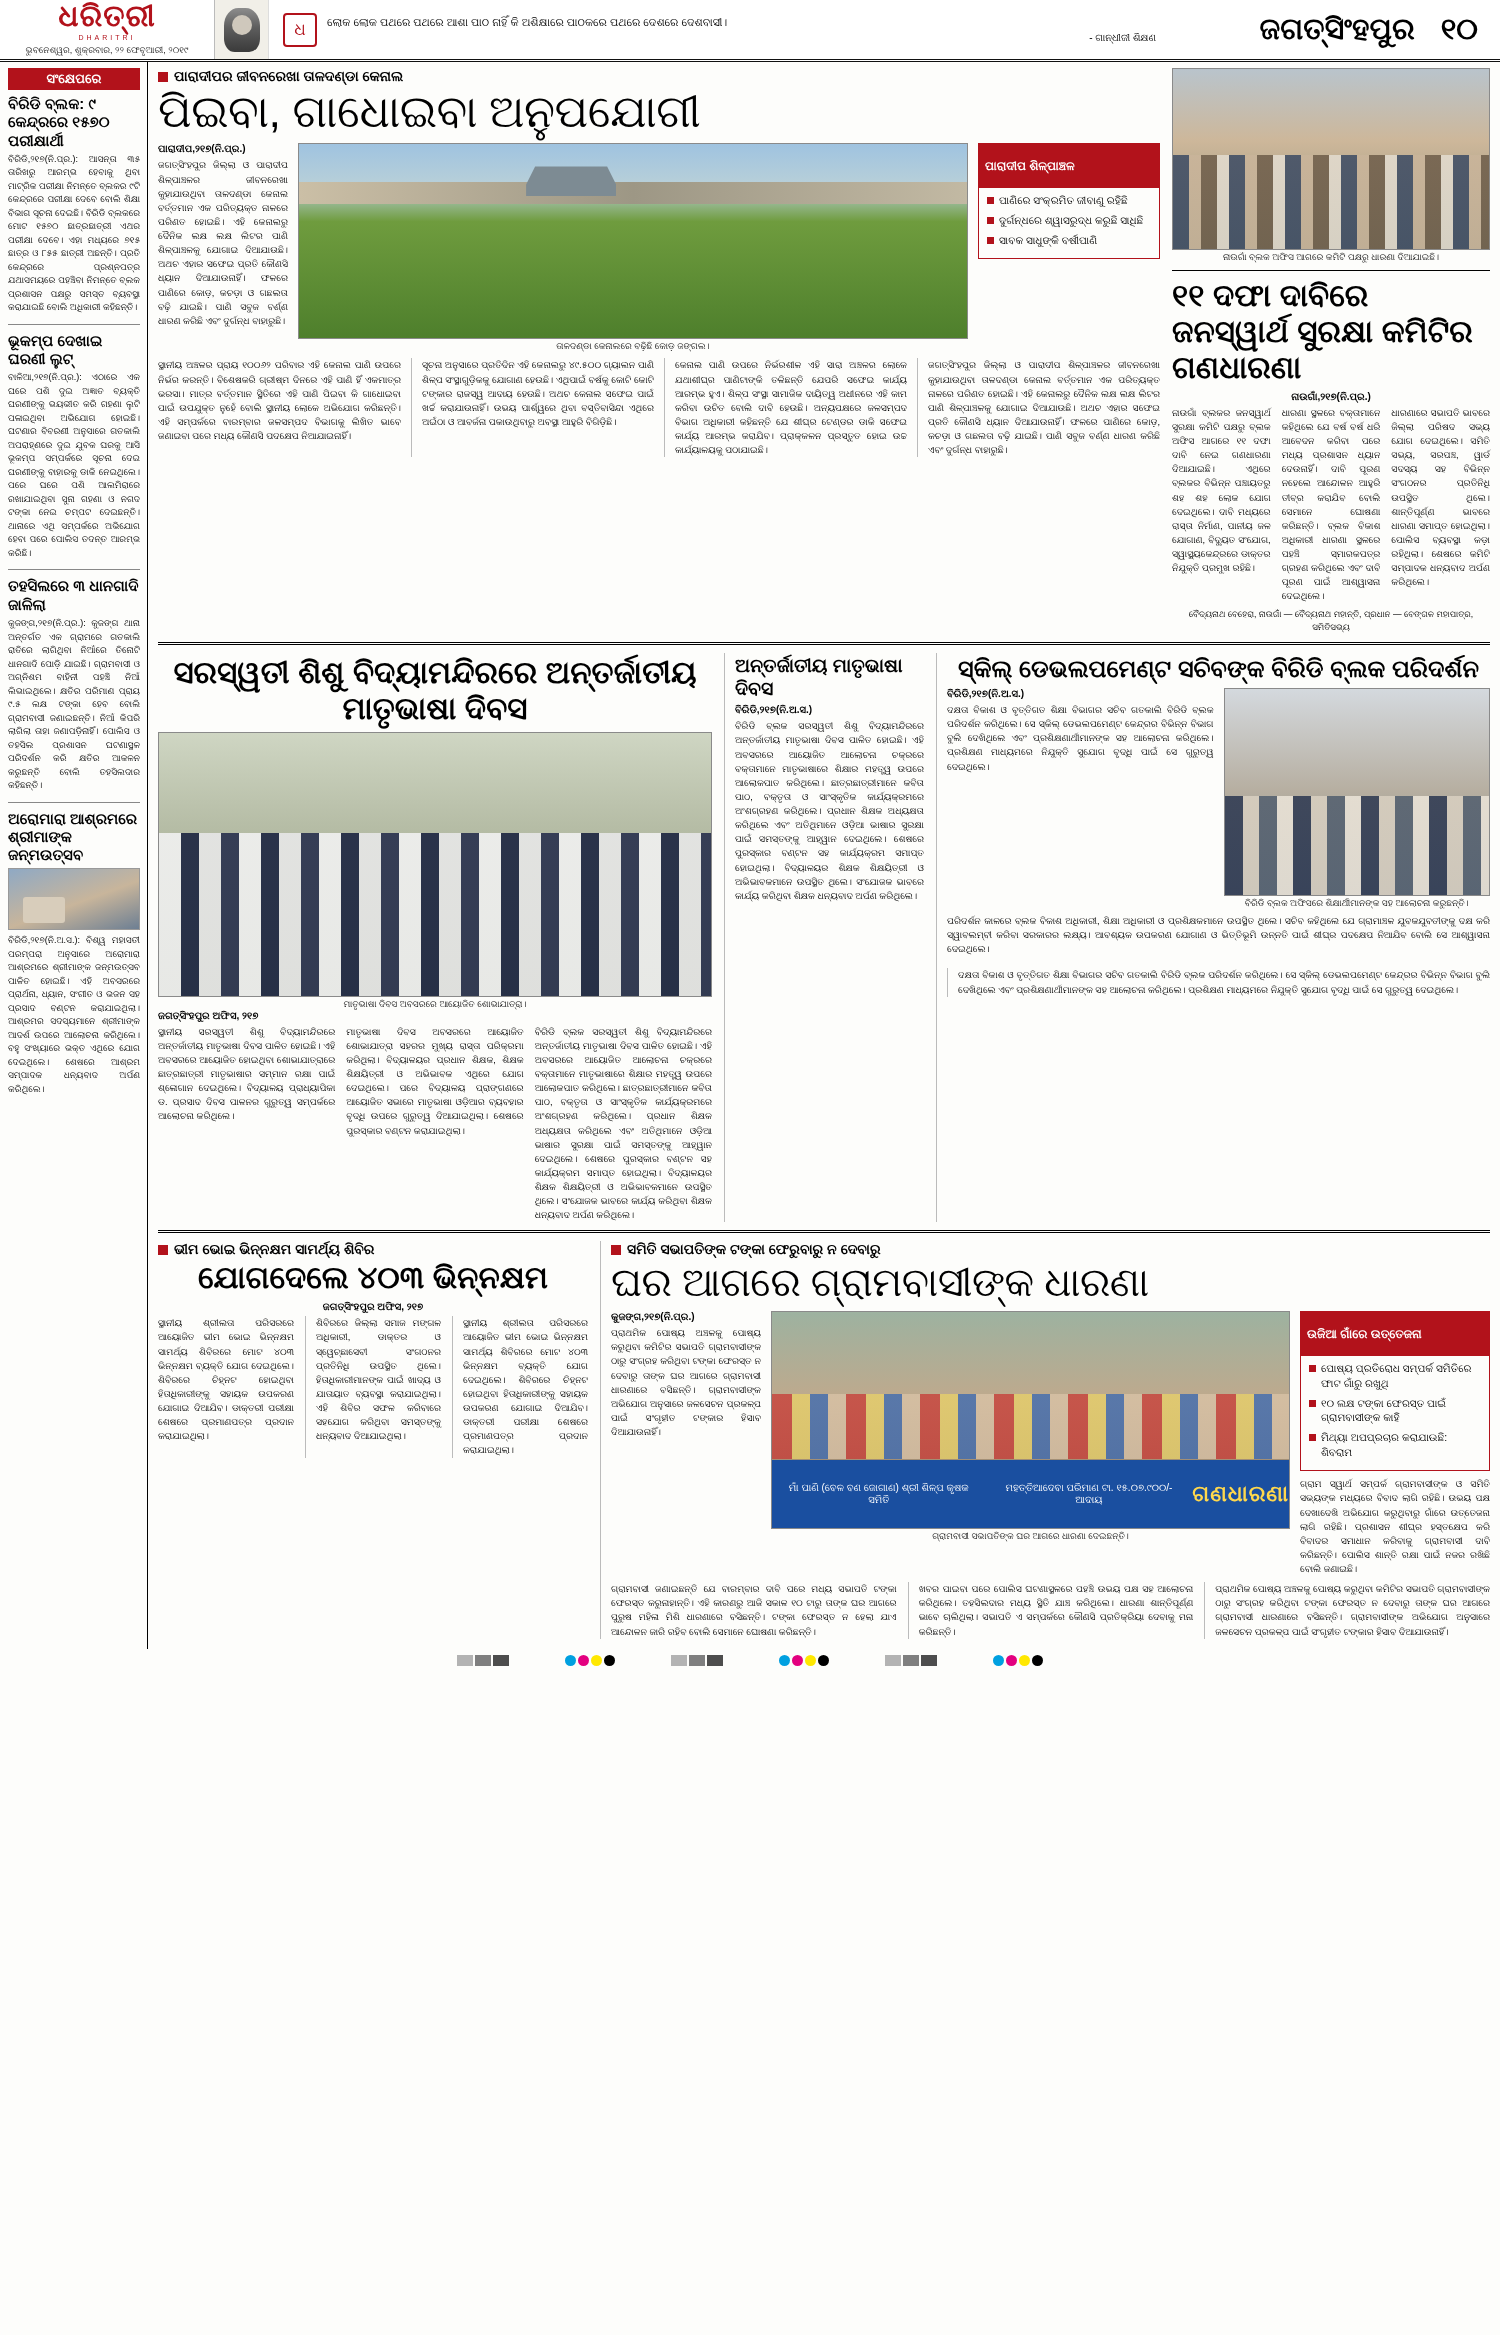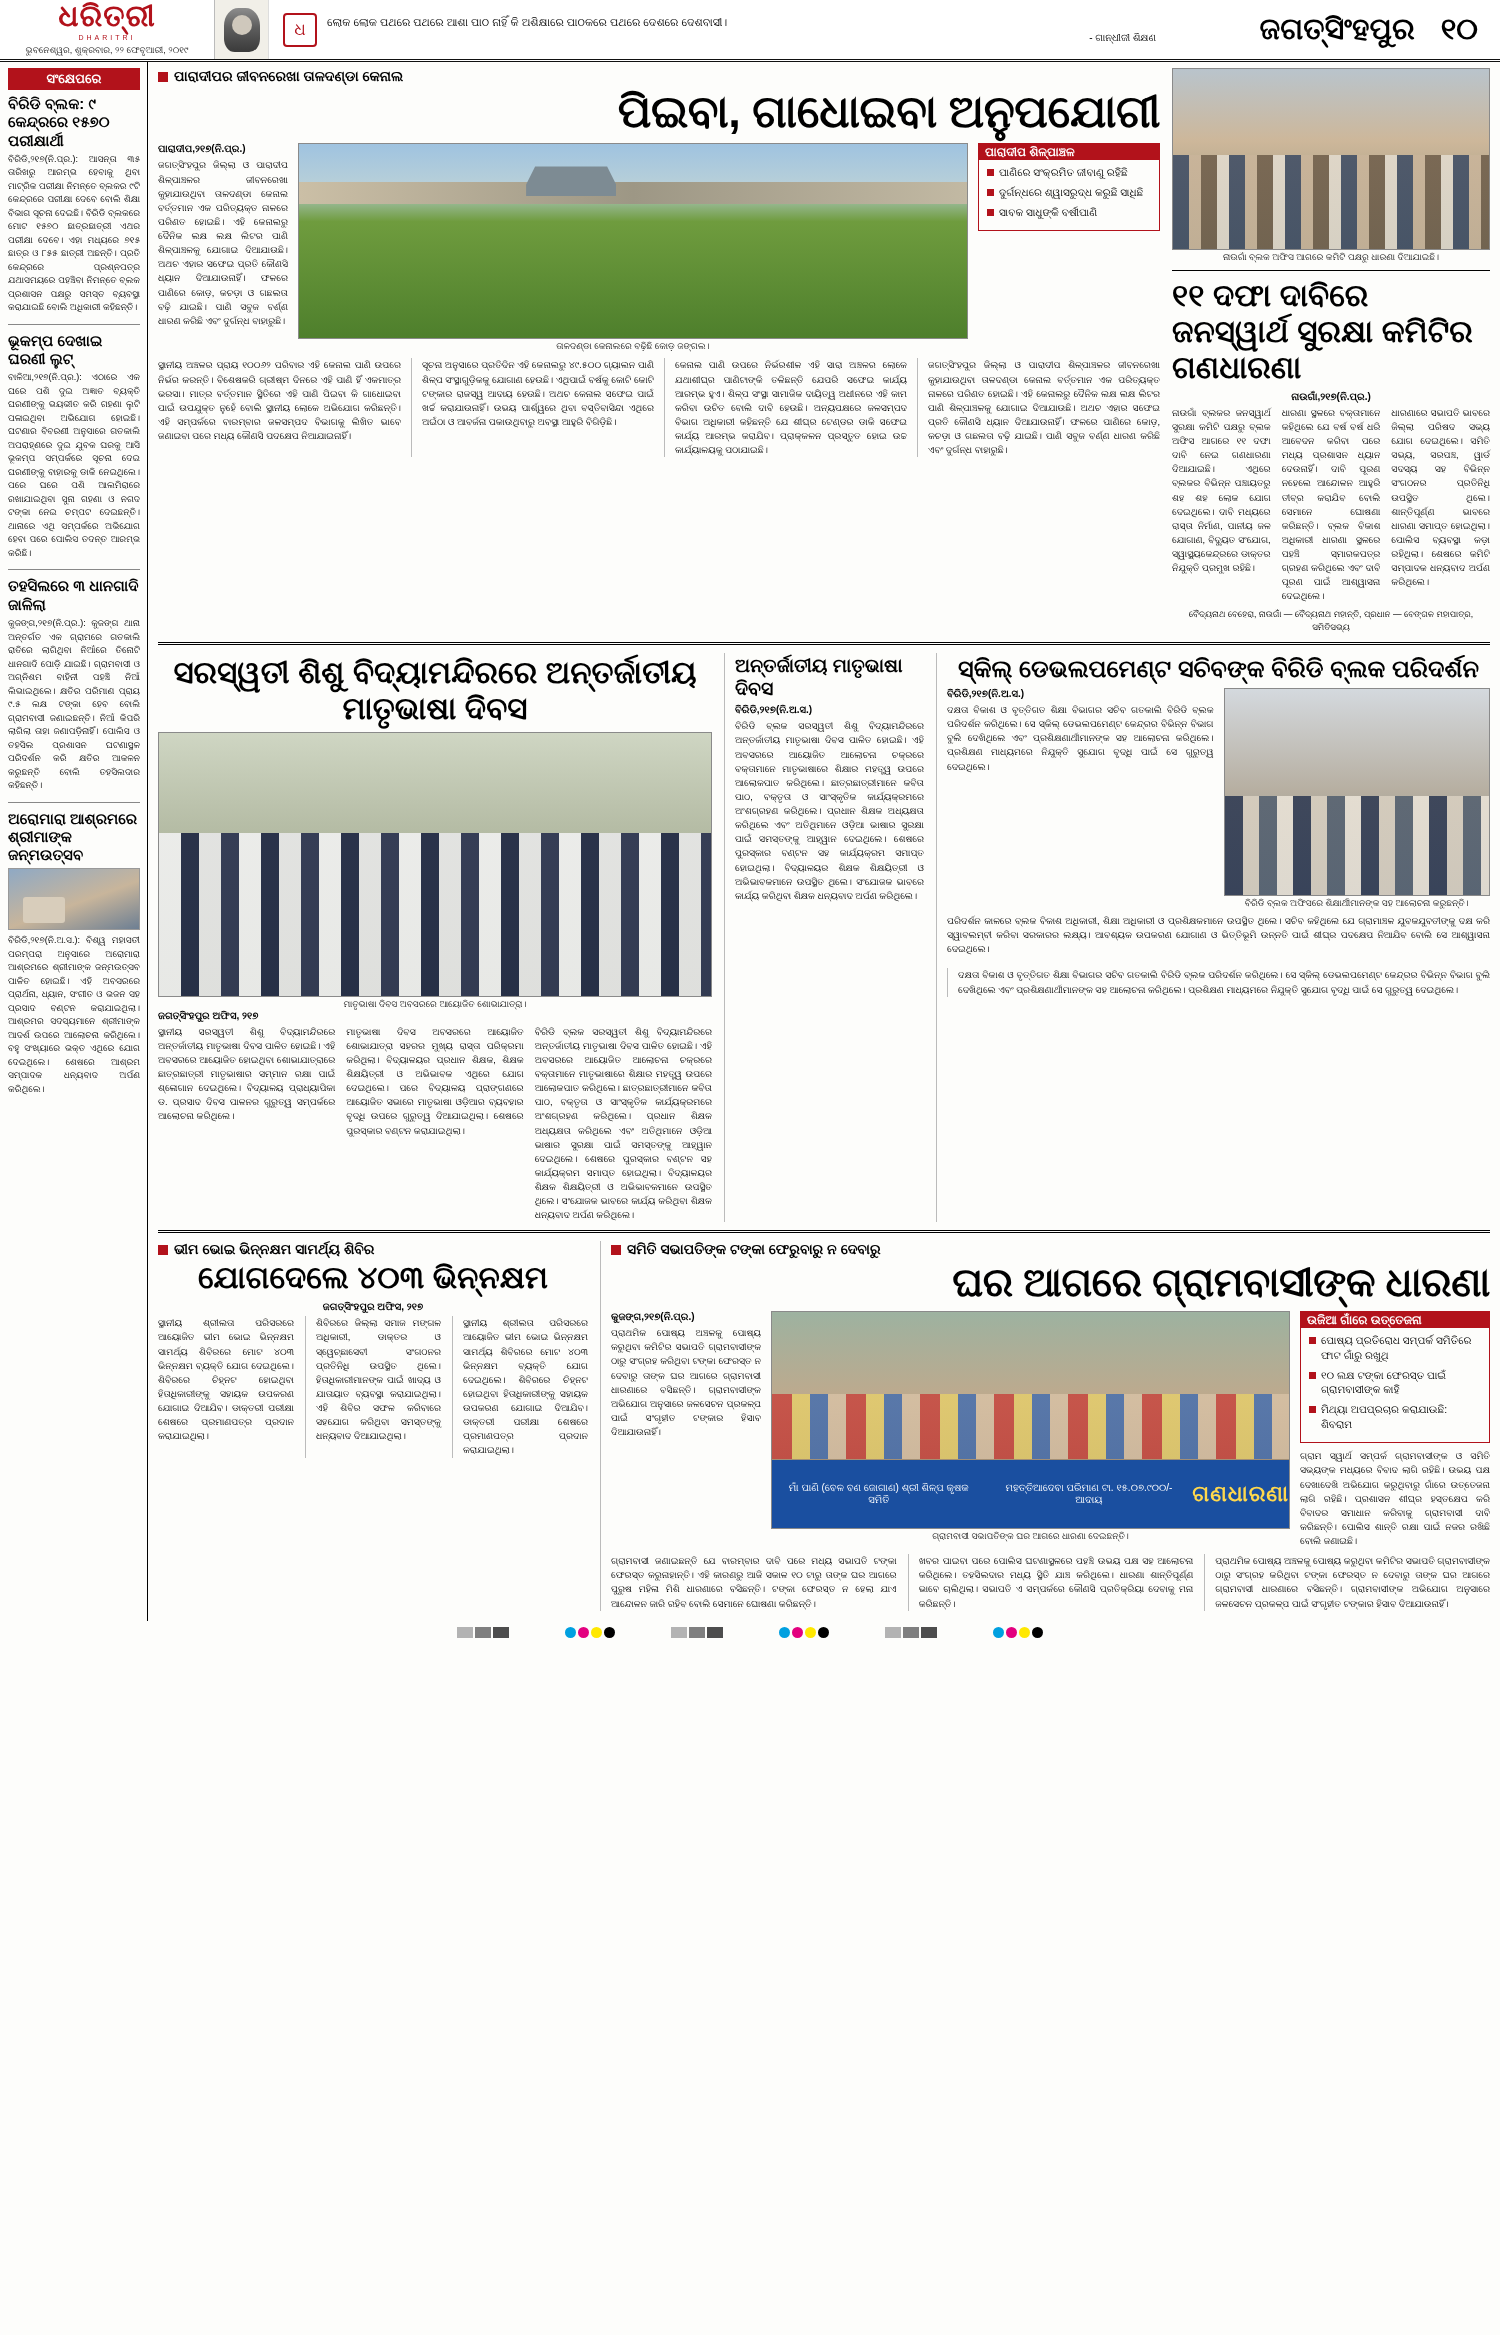--- a/index.html
+++ b/index.html
@@ -167,25 +167,24 @@
   }
 
   
   .kicker {
     display: flex; align-items: center; gap: 6px;
     font-size: 14px; font-weight: bold; margin-bottom: 2px;
   }
   .kicker .sq { width: 10px; height: 10px; background: #b2121b; display:inline-block;}
   .hl-xl {
     font-size: 45px;
-    font-weight: bold;
+    font-weight: normal;
     line-height: 1.12;
     letter-spacing: -0.5px;
     margin: 2px 0 6px;
-    text-align: right;
   }
   .hl-lg {
     font-size: 31px;
     font-weight: bold;
     line-height: 1.16;
     margin: 2px 0 5px;
   }
   .hl-md {
     font-size: 24px;
     font-weight: bold;
@@ -279,21 +278,21 @@
   .redbox {
     border: 1px solid #b2121b;
     padding: 0 0 6px;
     margin-bottom: 6px;
   }
   .redbox .bx-head {
     background: #b2121b;
     color: #fff;
     font-size: 12px;
     font-weight: bold;
-    padding: 1px 6px;
+    padding: 15px 6px;
     margin-bottom: 5px;
   }
   .redbox ul { margin: 0; padding: 0 8px 0 8px; list-style: none; }
   .redbox li {
     font-size: 10.5px;
     line-height: 1.4;
     padding-left: 12px;
     position: relative;
     margin-bottom: 5px;
   }

